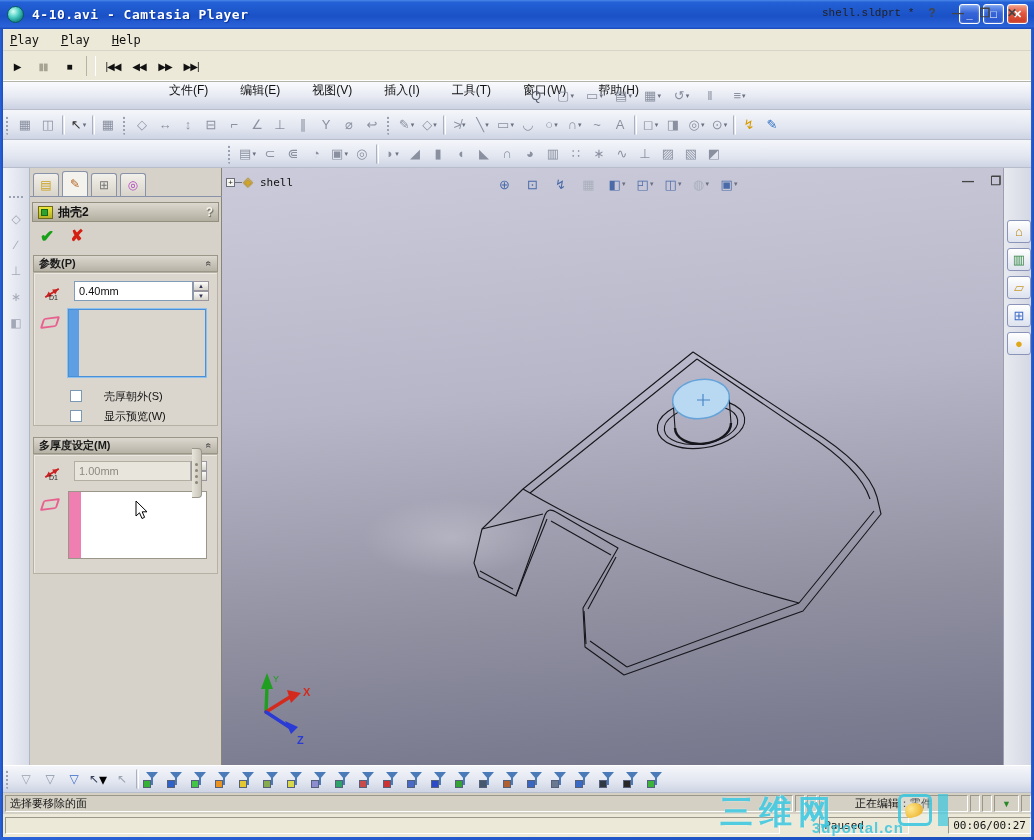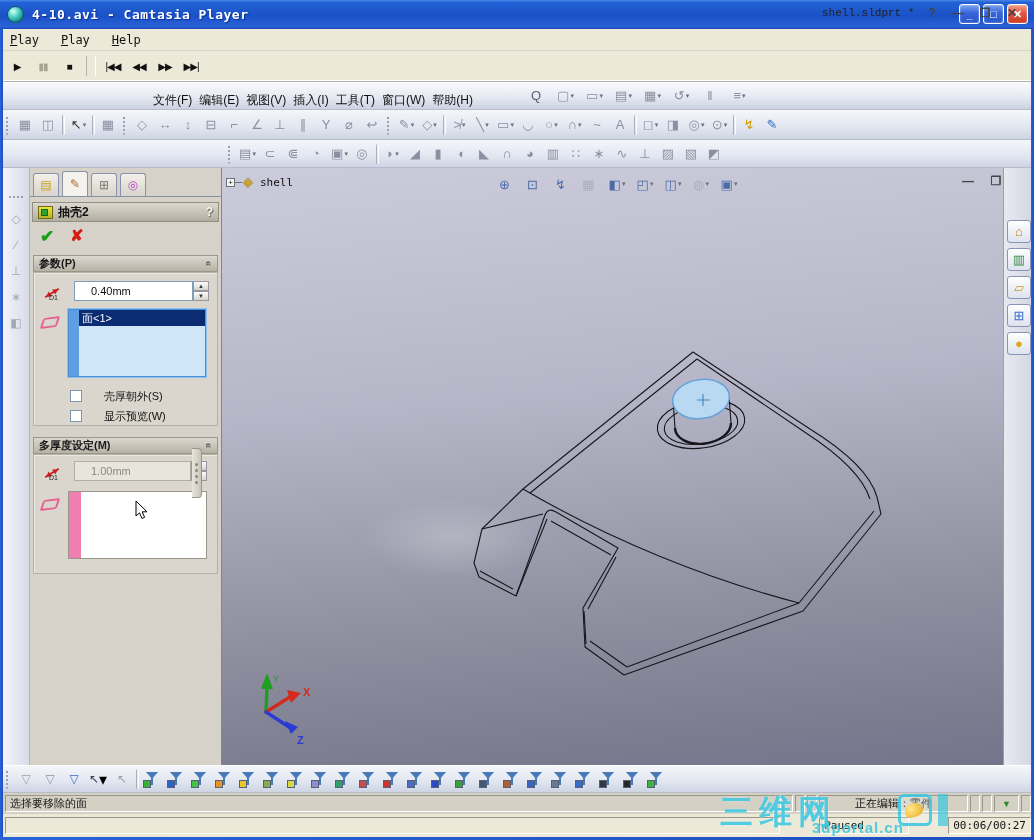--- a/index.html
+++ b/index.html
@@ -30,21 +30,21 @@
   .volbtn{left:1002px;top:54px;width:26px;height:24px;display:flex;align-items:center;justify-content:center;border-left:1px solid #b5b2a6;}
   .spk-box{width:4px;height:7px;background:#111;display:inline-block;}
   .spk-tri{width:0;height:0;border-top:6px solid transparent;border-bottom:6px solid transparent;border-right:7px solid #111;display:inline-block;margin-left:-1px;}
   .spk-arc{font-size:9px;color:#111;margin-left:1px;}
 
   
   .sw-menubar{left:3px;top:82px;width:1028px;height:28px;background:linear-gradient(180deg,#fafbfe 0%,#e6e9f2 55%,#ccd2e2 100%);border-bottom:1px solid #b8bdcc;}
   .logoblock{left:0;top:0;width:132px;height:27px;background:linear-gradient(180deg,#cfd4dc,#a9afbb);border-right:1px solid #888e9a;display:flex;align-items:center;}
   .swbadge{width:17px;height:17px;margin-left:5px;background:linear-gradient(145deg,#e84a3a,#a81808);border:1px solid #7a1000;border-radius:3px;color:#fff;font-size:8px;font-weight:bold;display:flex;align-items:center;justify-content:center;}
   .swname{font-size:15px;font-weight:bold;color:#3c424e;margin-left:4px;letter-spacing:-.5px;}
-  .sw-menus{position:absolute;left:150px;top:0;height:27px;display:flex;align-items:flex-end;gap:7px;}
+  .sw-menus{position:absolute;left:166px;top:0;height:27px;display:flex;align-items:flex-start;gap:32px;}
   .sw-menus span{font-size:12px;color:#111;}
   .tbi{width:23px;height:23px;display:flex;align-items:center;justify-content:center;color:#8a90a0;font-size:13px;position:relative;border-radius:2px;}
   .tbi .g{pointer-events:none;}
   .tbi .dd{font-size:7px;color:#6a7080;margin-left:1px;}
   .tbi.sep{width:3px;height:20px;border-left:1px solid #aab0be;border-right:1px solid #fff;margin:0 2px;}
   .tbi.grip{width:5px;height:20px;border-left:2px dotted #9aa2b2;margin:0 3px;}
   .doc-title{font-size:11px;color:#222;font-family:Liberation Mono, monospace;}
   .flatctl{font-size:12px;color:#444;font-weight:bold;width:20px;text-align:center;}
 
   .sw-toolbar{left:3px;width:1028px;background:linear-gradient(180deg,#f4f6fa 0%,#e2e6f0 60%,#ced4e4 100%);border-bottom:1px solid #b8bdcc;display:flex;align-items:center;}
@@ -72,21 +72,21 @@
   .cancel{color:#d41e12;font-size:16px;font-weight:bold;}
   .grouphead{left:3px;width:185px;height:17px;background:linear-gradient(180deg,#dcd8cf,#b6b2a6);border:1px solid #9a9688;display:flex;align-items:center;padding:0 5px;}
   .grouphead b{font-size:11px;color:#1a1a1a;flex:1;}
   .chev{font-size:10px;color:#555;transform:rotate(90deg);font-weight:bold;}
   .groupbody{left:3px;width:185px;background:#dad6cd;border:1px solid #b5b1a5;box-shadow:inset 1px 1px 0 #ebe8e1;}
   .d1i{position:relative;width:26px;height:20px;display:inline-block;}
   .d1i .arr{position:absolute;left:4px;top:7px;width:16px;height:2px;background:#cc2020;transform:rotate(-32deg);}
   .d1i .arr::before{content:'';position:absolute;left:-2px;top:-2px;border:3px solid transparent;border-right:5px solid #cc2020;}
   .d1i .arr::after{content:'';position:absolute;right:-2px;top:-2px;border:3px solid transparent;border-left:5px solid #cc2020;}
   .d1i b{position:absolute;left:9px;top:9px;font-size:7px;color:#222;font-weight:normal;}
-  .spin{height:20px;background:#fff;border:1px solid #7f9db9;font-size:11px;color:#111;display:flex;align-items:center;padding-left:16px;}
+  .spin{height:20px;background:#fff;border:1px solid #7f9db9;font-size:11px;color:#111;display:flex;align-items:center;padding-left:4px;}
   .spin.dis{background:#e8e5dc;color:#8d8a80;border-color:#b2aea2;}
   .spincol{width:16px;}
   .spbtn{width:16px;height:10px;background:linear-gradient(#fdfdfc,#d6d3ca);border:1px solid #9a96a0;font-size:6px;color:#335;display:flex;align-items:center;justify-content:center;}
   .spbtn.dis{color:#b0ada2;}
   .facei{width:16px;height:11px;border:2px solid #e86090;transform:skewX(-25deg) rotate(-8deg);border-radius:2px;display:inline-block;}
   .selbox{border:1px solid #4a90d8;box-shadow:0 0 0 1px #8ec0ee;display:flex;}
   .selstripe{width:10px;background:#5e9ee2;}
   .sellist{flex:1;background:#cfe6f8;}
   .selrow{height:16px;background:#0b2b72;color:#fff;font-size:11px;padding:1px 3px;}
   .whitebox{border:1px solid #9a968a;display:flex;background:#fff;}
@@ -524,24 +524,20 @@
       <div class="a groupbody" style="top:104px;height:154px;">
         <span class="a d1i" style="left:6px;top:12px;"><i class="arr"></i><b>D1</b></span>
         <div class="a spin" style="left:40px;top:8px;width:119px;">0.40mm</div>
         <div class="a spincol" style="left:159px;top:8px;">
           <div class="spbtn">▲</div>
           <div class="spbtn">▼</div>
         </div>
         <span class="a facei" style="left:8px;top:44px;"></span>
         <div class="a selbox" style="left:34px;top:36px;width:138px;height:68px;">
           <div class="selstripe"></div>
-          <div class="sellist">
-
-          <div class="selrow">面&lt;1&gt;</div>
-          </div>
         </div>
         <div class="a" style="left:36px;top:113px;">
           <span class="cbx"></span><span class="cblabel">壳厚朝外(S)</span>
         </div>
         <div class="a" style="left:36px;top:133px;">
           <span class="cbx"></span><span class="cblabel">显示预览(W)</span>
         </div>
       </div>
 
       

